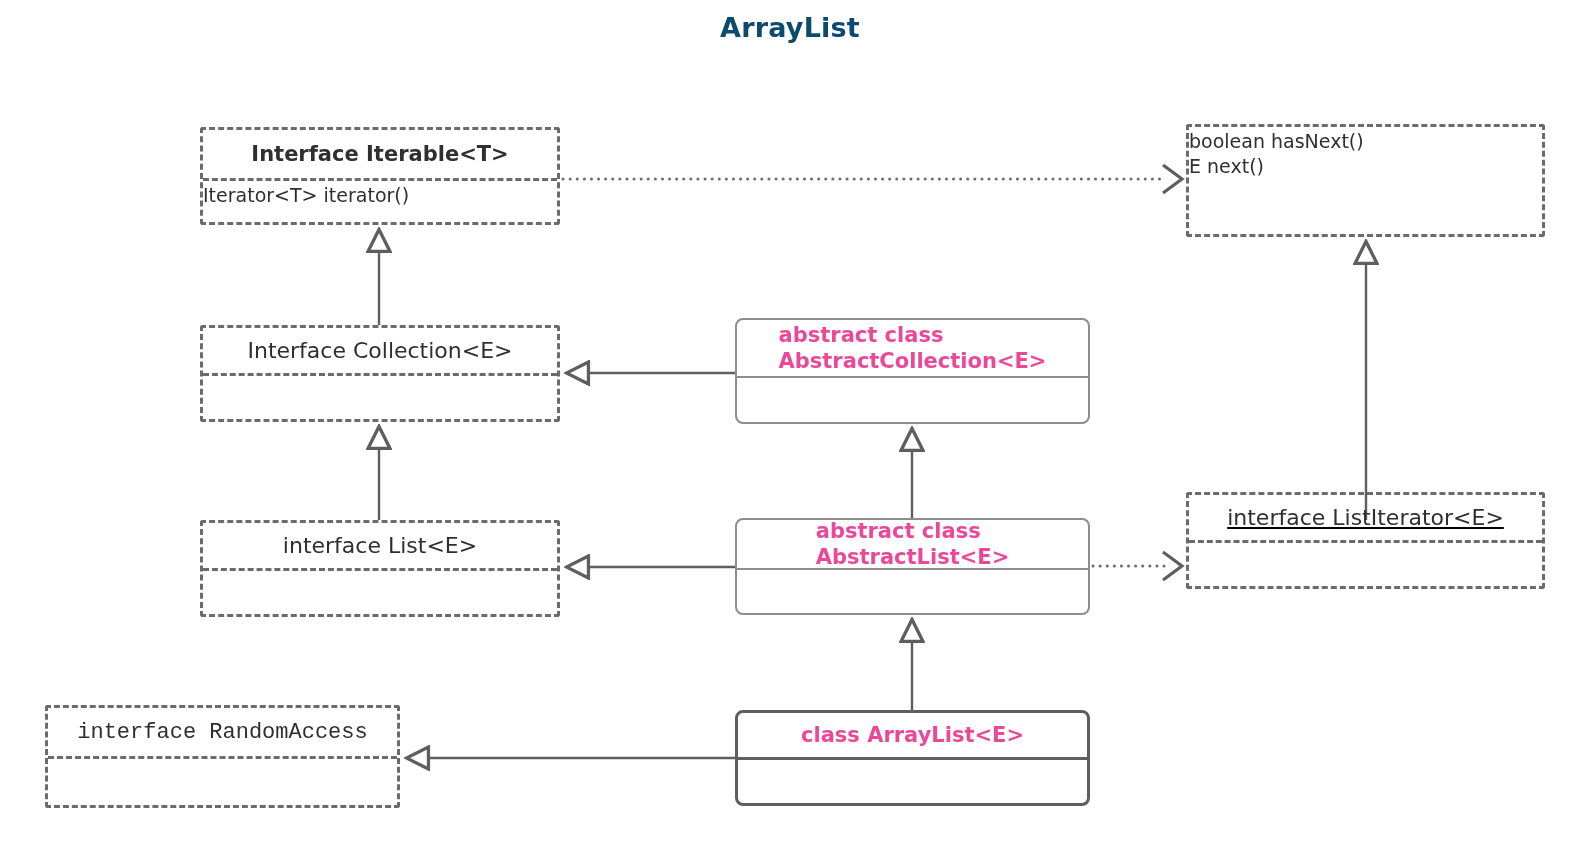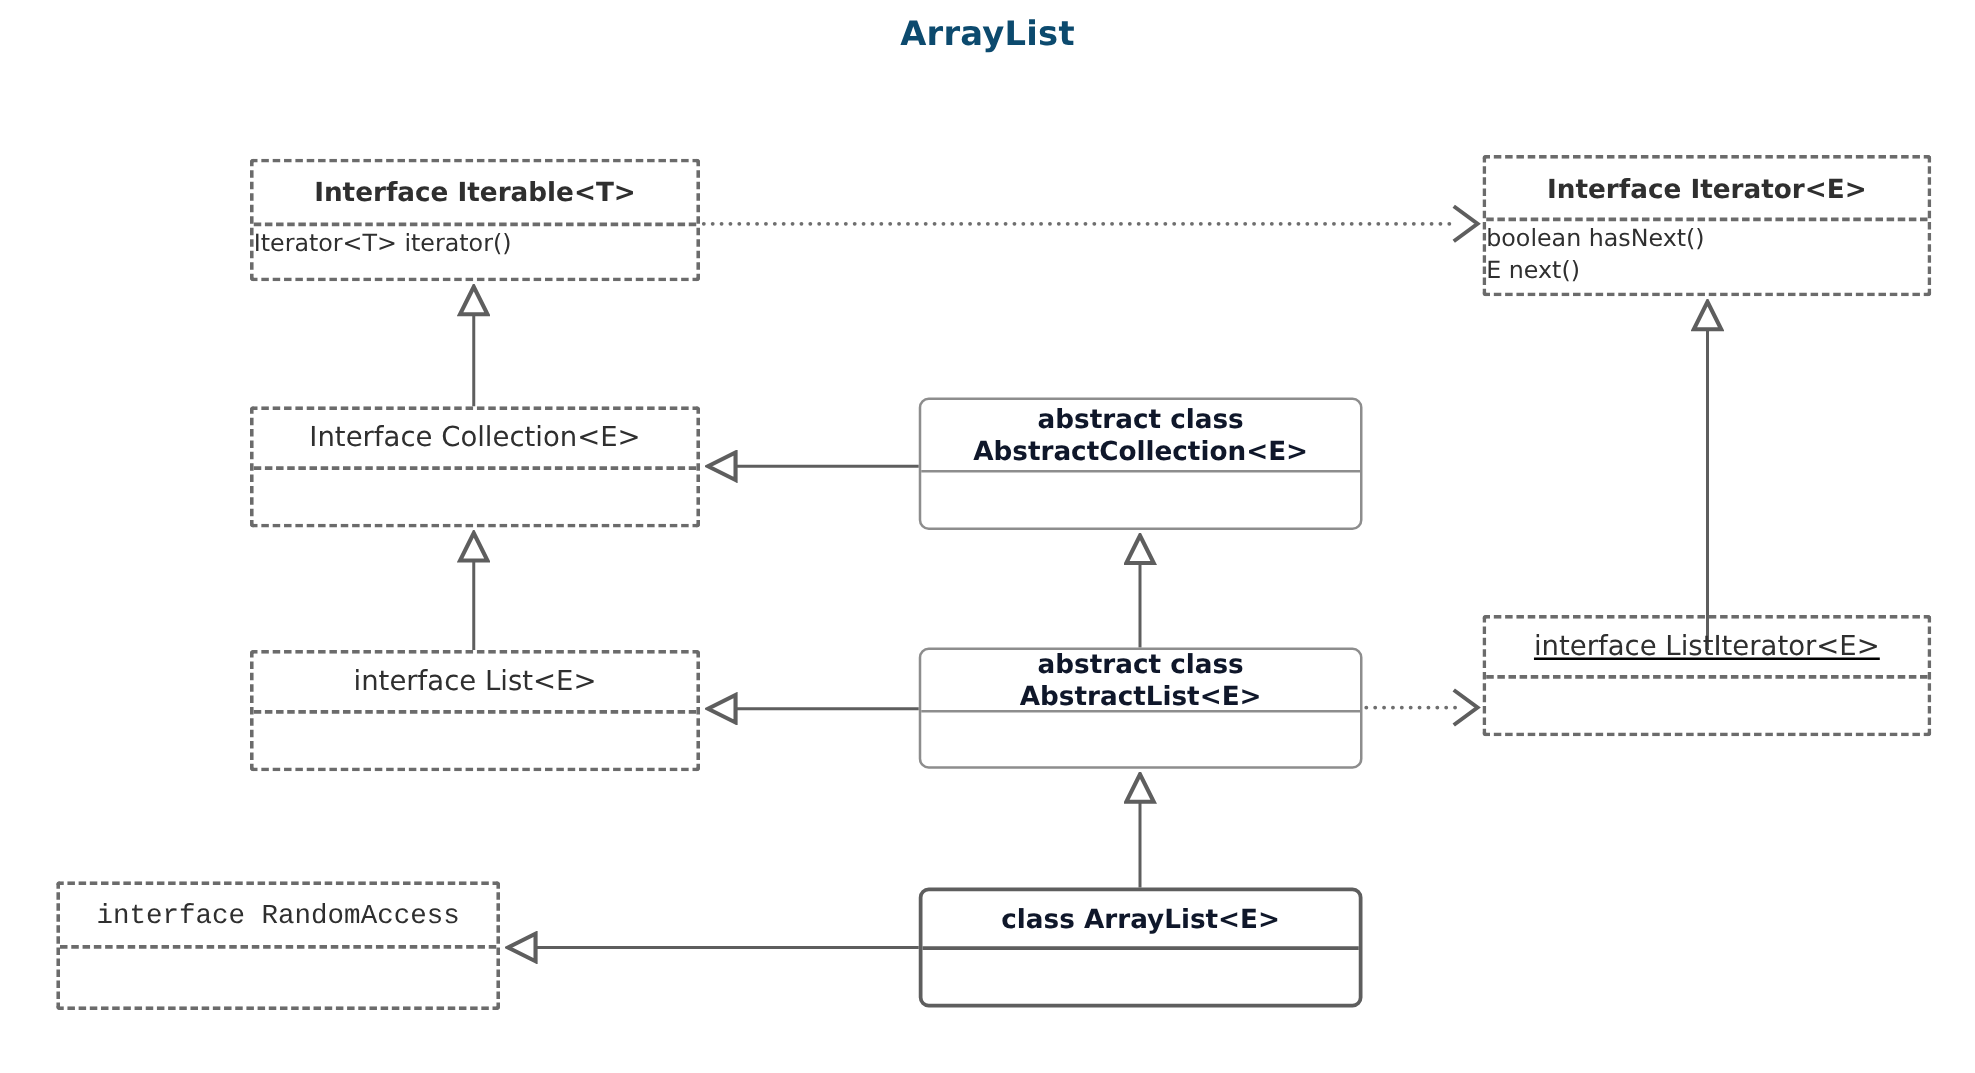--- a/index.html
+++ b/index.html
@@ -53,22 +53,22 @@
   .node.klass{
     border:2px solid #8d8d8d;
     border-radius:8px;
     background:#ffffff;
   }
   .node.klass.concrete{ border:3px solid #5e5e5e; }
   .node.klass .hdr{
     box-sizing:border-box;
     border-bottom:2px solid #8d8d8d;
     display:flex;align-items:center;justify-content:center;
-    text-align:center;
-    color:#0f172a;
+    text-align:left;
+    color:#ec4899;
     font-weight:700;
     white-space:pre-line;
     line-height:26px;
   }
   .node.klass.concrete .hdr{ border-bottom:3px solid #5e5e5e; }
   .node.klass .body{ box-sizing:border-box; }
 
   
   .hdr.bold  { font-weight:700; font-size:21px; }
   .hdr.semi  { font-weight:400; font-size:22px; }
@@ -122,21 +122,20 @@
       <path d="M 1163 552 L 1182 566 L 1163 580" fill="none" stroke="#5e5e5e" stroke-width="3.2" stroke-linecap="butt"></path>
     </g>
   </svg>
 
   <div class="node iface" style="left:200px;top:127px;width:360px;height:98px;">
     <div class="hdr bold" style="height:51px;">Interface Iterable&lt;T&gt;</div>
     <div class="body" style="height:41px;">Iterator&lt;T&gt; iterator()</div>
   </div>
 
   <div class="node iface" style="left:1186px;top:124px;width:359px;height:113px;">
-    <div class="hdr bold" style="height:50px;">Interface Iterator&lt;E&gt;</div>
     <div class="body" style="height:56px;">boolean hasNext()
 E next()</div>
   </div>
 
   <div class="node iface" style="left:200px;top:325px;width:360px;height:97px;">
     <div class="hdr semi" style="height:48px;">Interface Collection&lt;E&gt;</div>
     <div class="body" style="height:43px;"></div>
   </div>
 
   <div class="node iface" style="left:200px;top:520px;width:360px;height:97px;">

